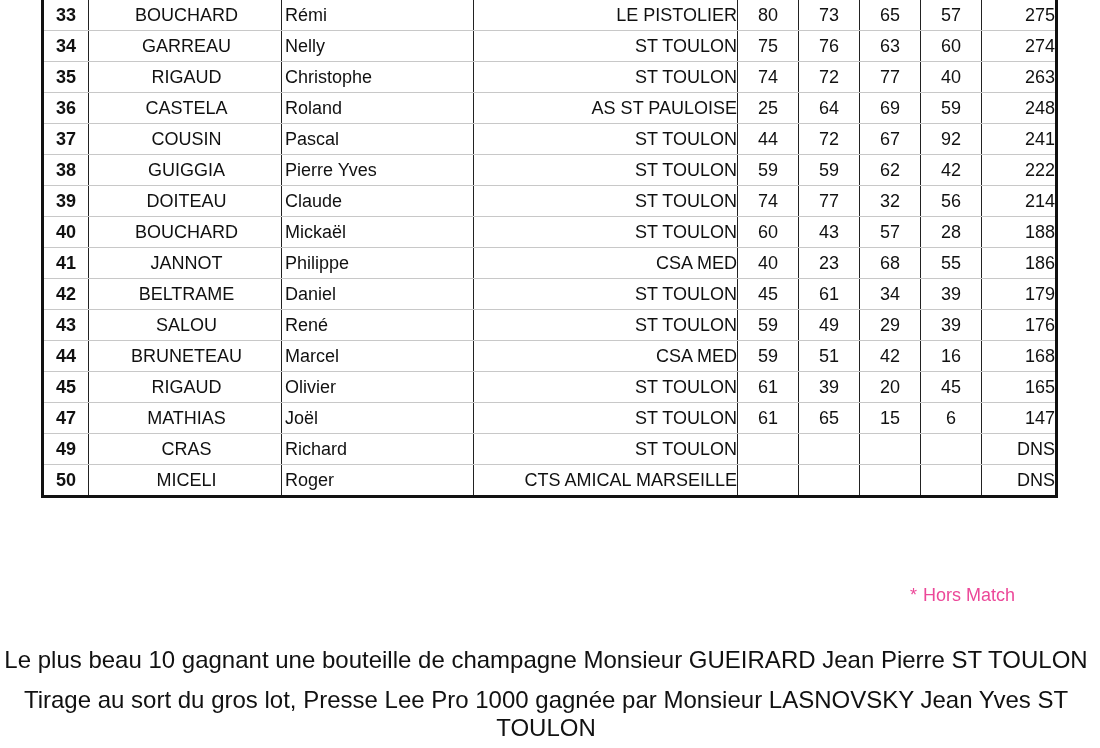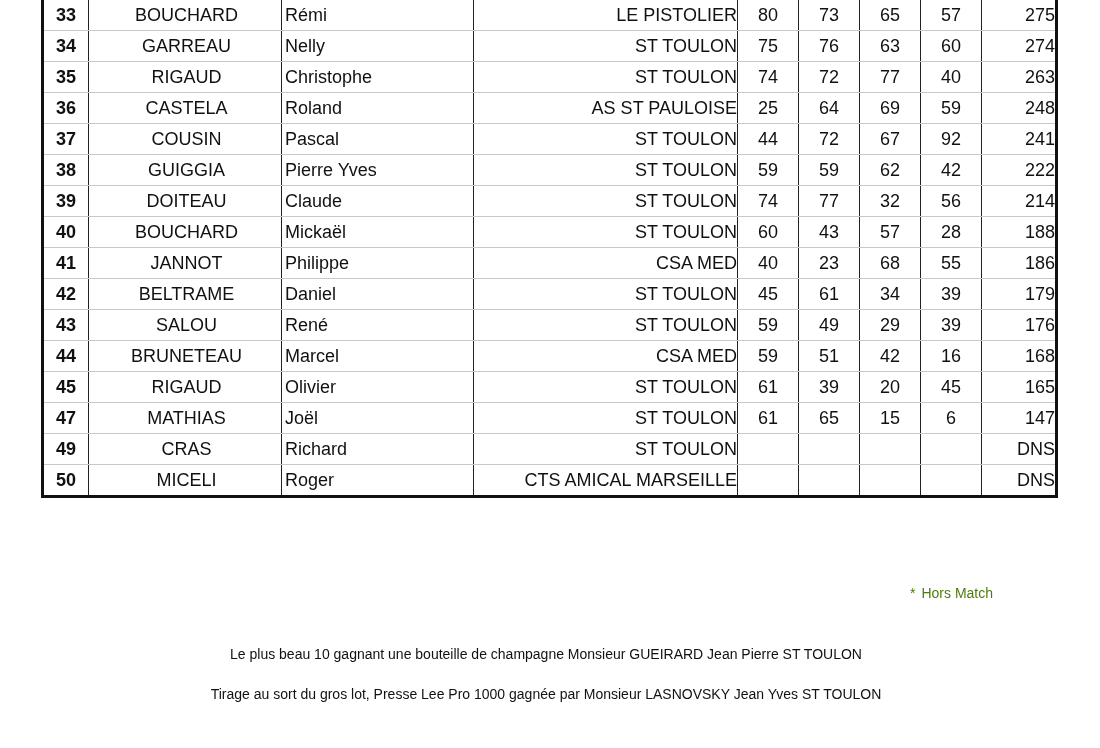--- a/index.html
+++ b/index.html
@@ -24,26 +24,26 @@
   .c-rank { width: 44px; text-align: center; font-weight: bold; margin-left: 42px; }
   .c-name { width: 189px; text-align: center; padding-left: 3px !important; }
   .c-first { width: 188px; text-align: left; padding-left: 3px !important; }
   .c-club { width: 260px; text-align: right; padding-left: 3px !important; }
   .c-score { width: 60px; text-align: center; }
   .c-total { width: 73px; text-align: right; }
   .total-hors { color: #b3121b; font-weight: bold; }
   .total-hors .star { margin-left: 5px; }
   .legend {
     position: absolute; left: 910px; top: 585px;
-    color: #4d7c0f; font-size: 14px;
+    color: #ec4899; font-size: 18px;
   }
   .legend .star { margin-right: 6px; }
   .footer-line {
     position: absolute; left: 0; width: 1092px; text-align: center;
-    font-size: 14px; color: #111;
+    font-size: 24px; color: #111;
   }
   .footer-1 { top: 646px; left: 0px; }
   .footer-2 { top: 686px; }
 </style>
 </head>
 <body>
 
 <table class="results-table">
   <tbody>
     <tr>

